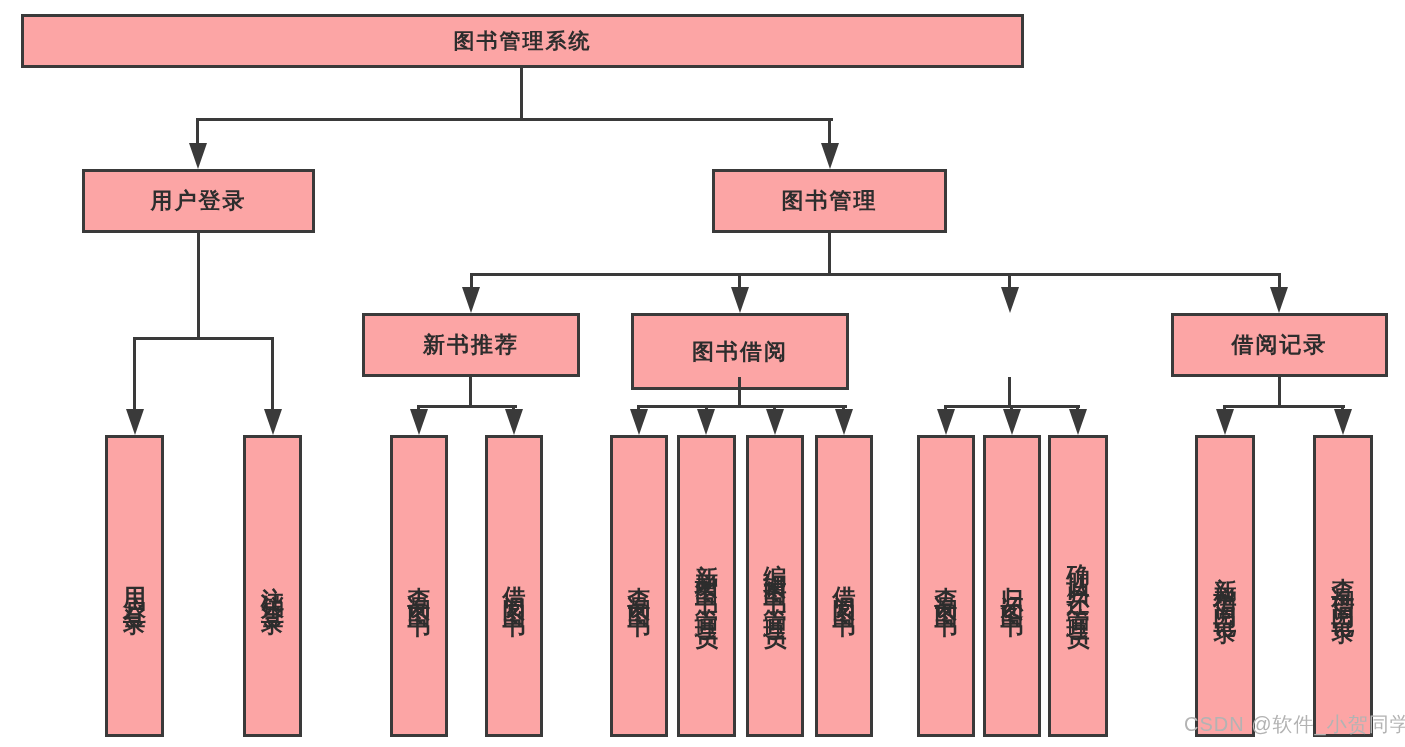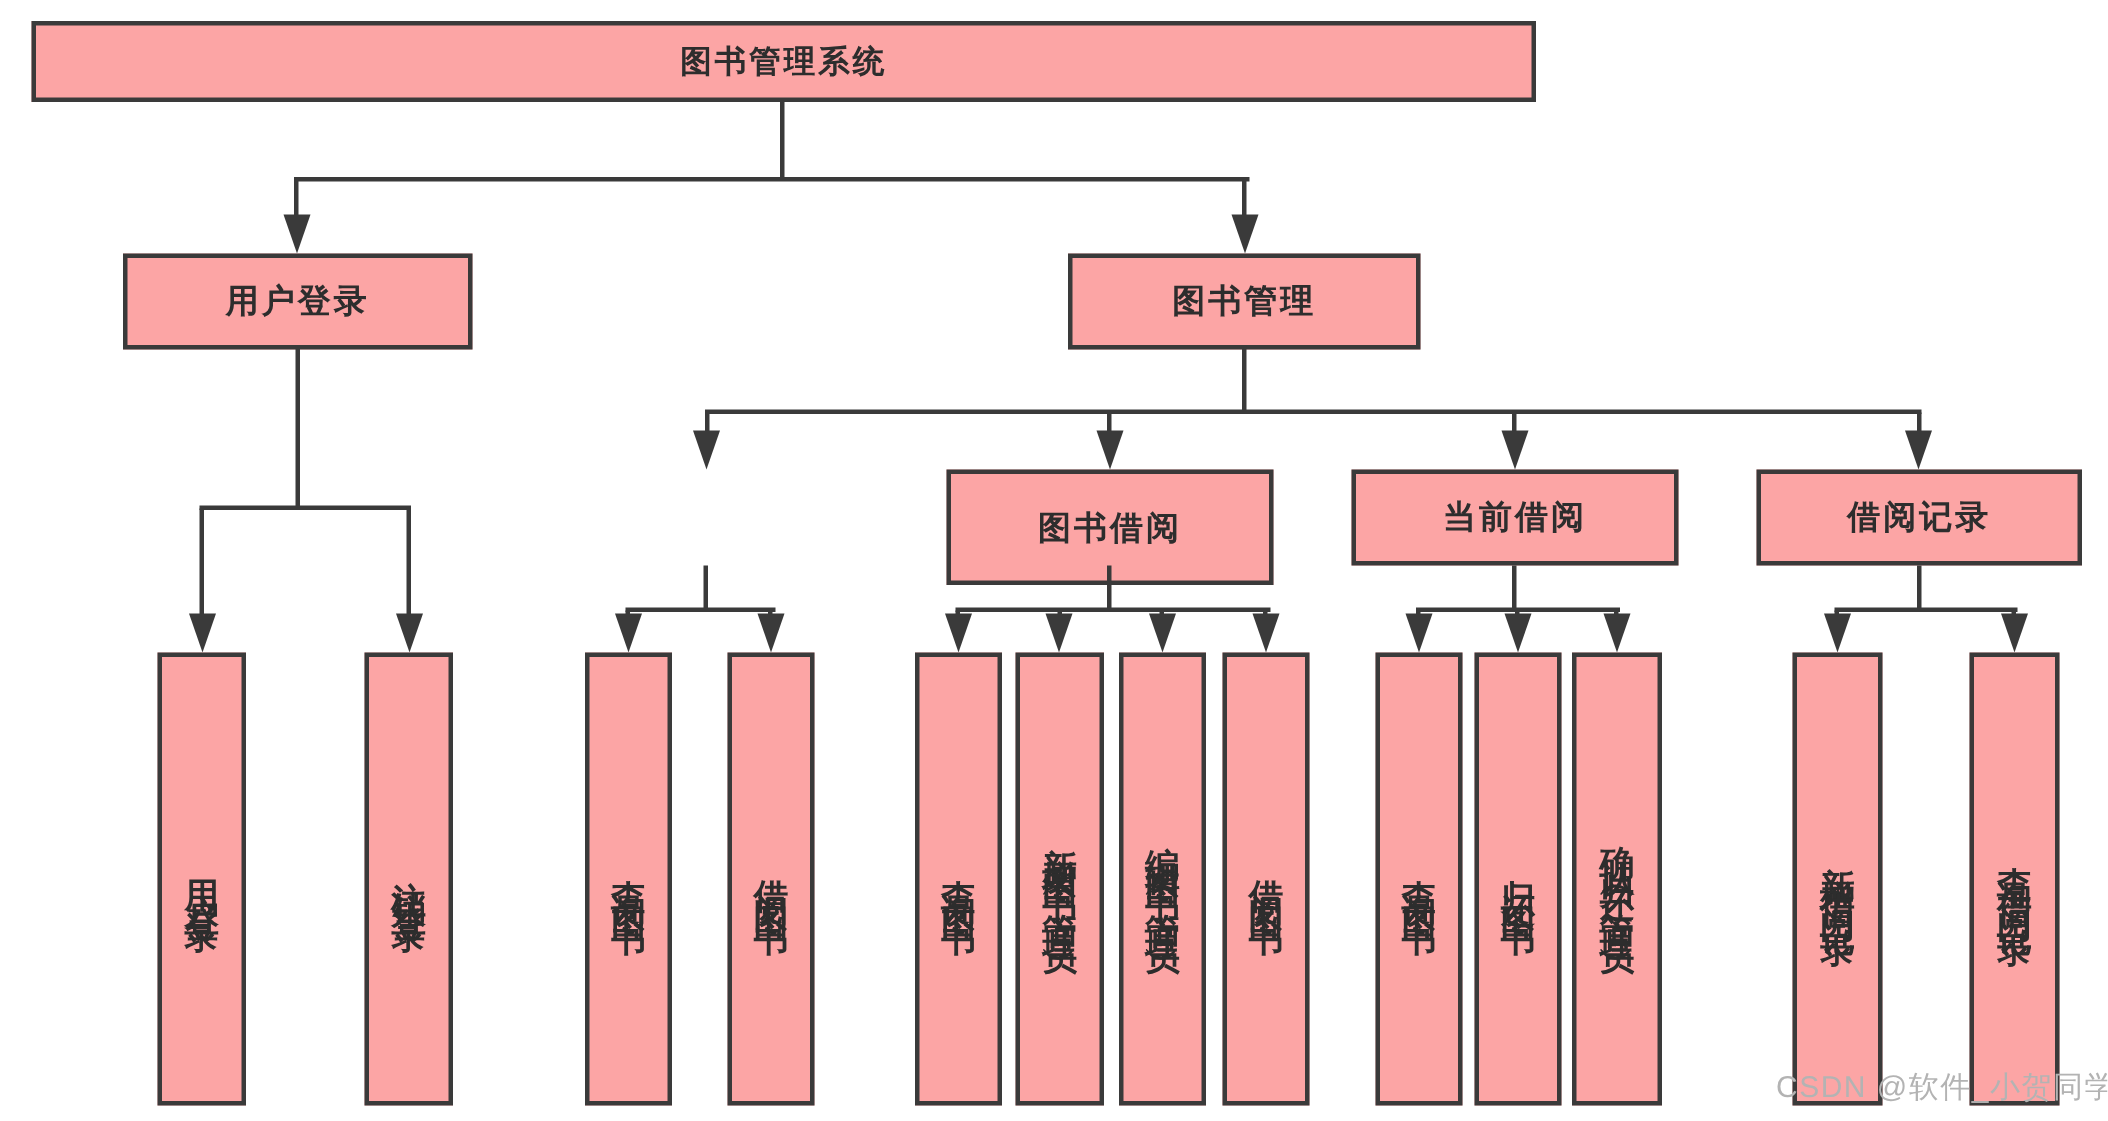--- a/index.html
+++ b/index.html
@@ -88,25 +88,25 @@
   <div class="hl" style="left:470px;top:273px;width:811px;"></div>
   <div class="vl" style="left:470px;top:275px;height:16px;"></div>
   <div class="arrow" style="left:462px;top:287px;"></div>
   <div class="vl" style="left:738px;top:275px;height:16px;"></div>
   <div class="arrow" style="left:731px;top:287px;"></div>
   <div class="vl" style="left:1008px;top:275px;height:16px;"></div>
   <div class="arrow" style="left:1001px;top:287px;"></div>
   <div class="vl" style="left:1278px;top:275px;height:16px;"></div>
   <div class="arrow" style="left:1270px;top:287px;"></div>
 
+  <div class="box box-h" style="left:362px;top:313px;width:218px;height:64px;">
+    <span>新书推荐</span>
+  </div>
   <div class="box box-h" style="left:631px;top:313px;width:218px;height:77px;">
     <span>图书借阅</span>
-  </div>
-  <div class="box box-h" style="left:901px;top:313px;width:218px;height:64px;">
-    <span>当前借阅</span>
   </div>
   <div class="box box-h" style="left:1171px;top:313px;width:217px;height:64px;">
     <span>借阅记录</span>
   </div>
 
   <div class="vl" style="left:469px;top:377px;height:30px;"></div>
   <div class="hl" style="left:417px;top:405px;width:100px;"></div>
   <div class="vl" style="left:417px;top:407px;height:6px;"></div>
   <div class="arrow" style="left:410px;top:409px;"></div>
   <div class="vl" style="left:512px;top:407px;height:6px;"></div>

